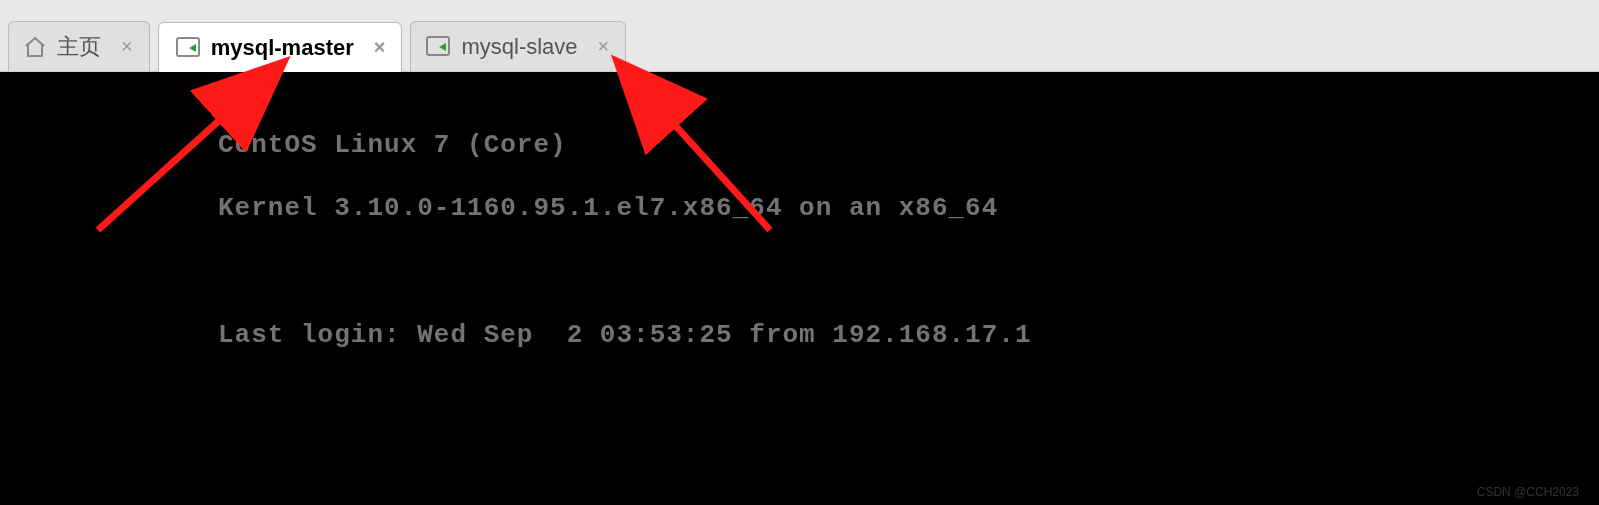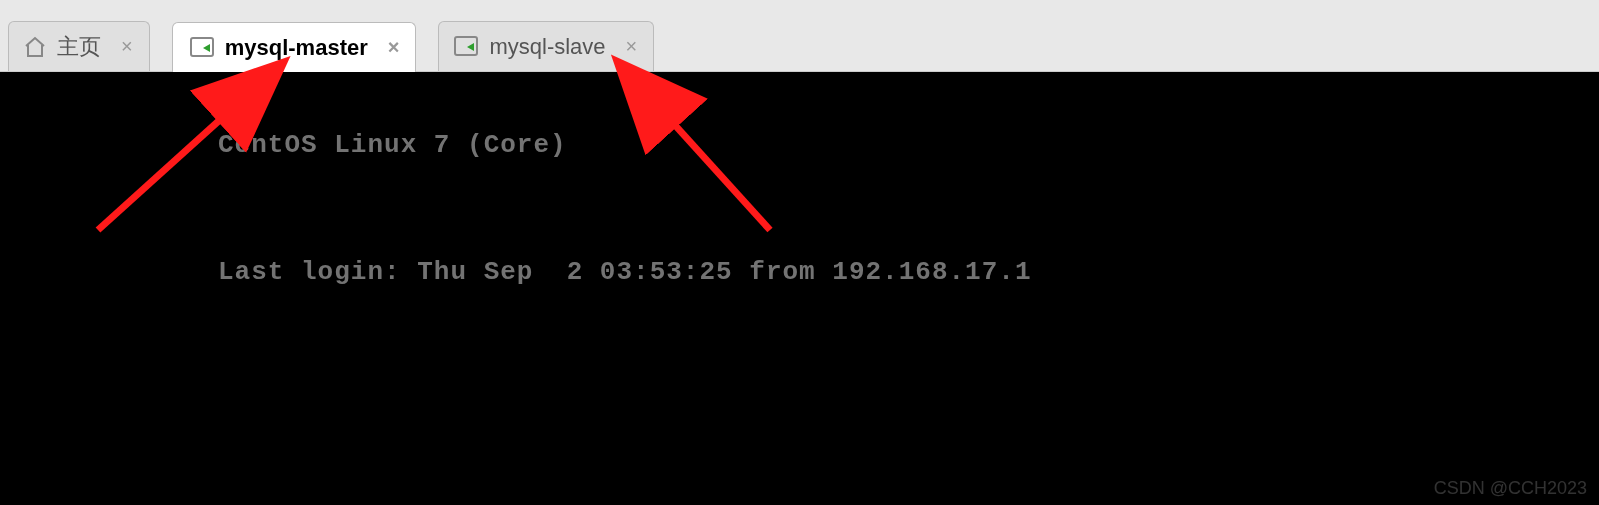--- a/index.html
+++ b/index.html
@@ -17,21 +17,21 @@
     display: flex;
     align-items: flex-end;
     padding: 0 8px;
     border-bottom: 1px solid #ccc;
   }
   .tab {
     display: flex;
     align-items: center;
     height: 50px;
     padding: 0 16px 0 14px;
-    margin-right: 22px;
+    margin-right: 8px;
     background: #e0e0e0;
     border: 1px solid #bbb;
     border-bottom: none;
     border-radius: 6px 6px 0 0;
     cursor: pointer;
     font-size: 22px;
     color: #555;
     gap: 10px;
   }
   .tab.active {
@@ -59,23 +59,23 @@
     padding: 26px 0 0 218px;
     line-height: 1.22;
     white-space: pre;
     height: calc(100% - 72px);
     overflow: hidden;
   }
   .blank-line { height: 32px; }
   .watermark {
     position: absolute;
     bottom: 6px;
-    right: 12px;
+    right: 20px;
     color: rgba(200,200,200,0.25);
-    font-size: 18px;
+    font-size: 12px;
     font-family: sans-serif;
   }
   .arrow-overlay {
     position: absolute;
     top: 0; left: 0;
     pointer-events: none;
   }
 </style>
 </head>
 <body>
@@ -112,22 +112,23 @@
       </svg>
     </span>
     <span>mysql-slave</span>
     <span class="close">×</span>
   </div>
 
 </div>
 
 <div class="terminal">
 <div>CentOS Linux 7 (Core)</div>
+<div>Kernel 3.10.0-1160.95.1.el7.x86_64 on an x86_64</div>
 <div class="blank-line"></div>
-<div>Last login: Thu Sep  2 03:53:25 from 192.168.17.1</div>
+<div>Last login: Wed Sep  2 03:53:25 from 192.168.17.1</div>
 
 
 
 
 </div>
 
 <svg class="arrow-overlay" width="1599" height="505">
   <defs>
     <marker id="ah" markerWidth="14" markerHeight="14" refX="11" refY="6" orient="auto">
       <polygon points="0,0 14,6 0,12" fill="#ff1a1a"></polygon>

